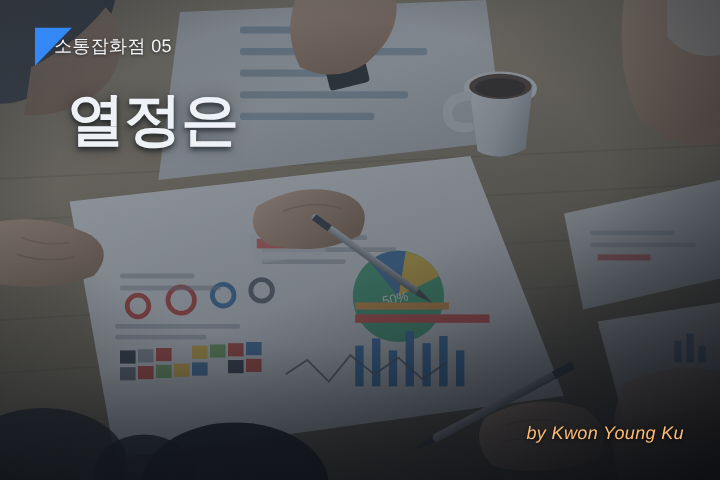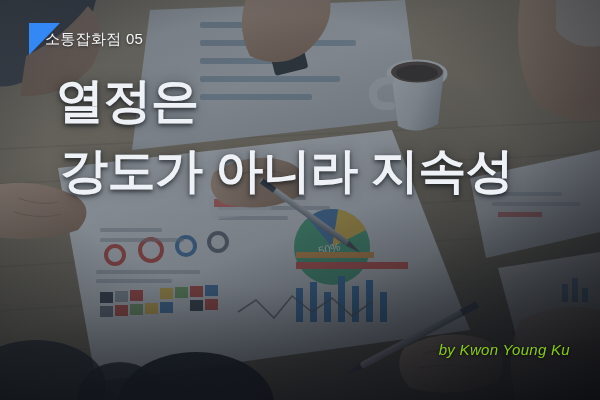--- a/index.html
+++ b/index.html
@@ -96,22 +96,22 @@
     text-shadow:
       0 2px 4px rgba(8,12,18,0.65),
       0 0 14px rgba(10,14,20,0.35);
   }
   #headline-line-2 { padding-left: 4px; }
 
   
   #credit {
     position: absolute;
     right: 30px;
-    bottom: 42px;
-    color: #84cc16;
+    bottom: 30px;
+    color: #fdba74;
     font-size: 15px;
     font-style: italic;
     letter-spacing: 0.3px;
     text-shadow: 0 1px 3px rgba(0,0,0,0.7);
   }
 </style>
 </head>
 <body>
 
 <div id="slide">
@@ -318,18 +318,17 @@
 
   <div id="badge">
     <svg id="badge-triangle" viewBox="0 0 31 32" aria-hidden="true">
       <polygon points="0,0 31,0 0,32" fill="#3388f5"></polygon>
     </svg>
     <span id="badge-label">소통잡화점 05</span>
   </div>
 
   <div id="headline">
     <div class="headline-line" id="headline-line-1">열정은</div>
-    <div class="headline-line" id="headline-line-2">강도가 아니라 지속성</div>
   </div>
 
   <div id="credit">by Kwon Young Ku</div>
 
 </div>
 
 </body></html>

